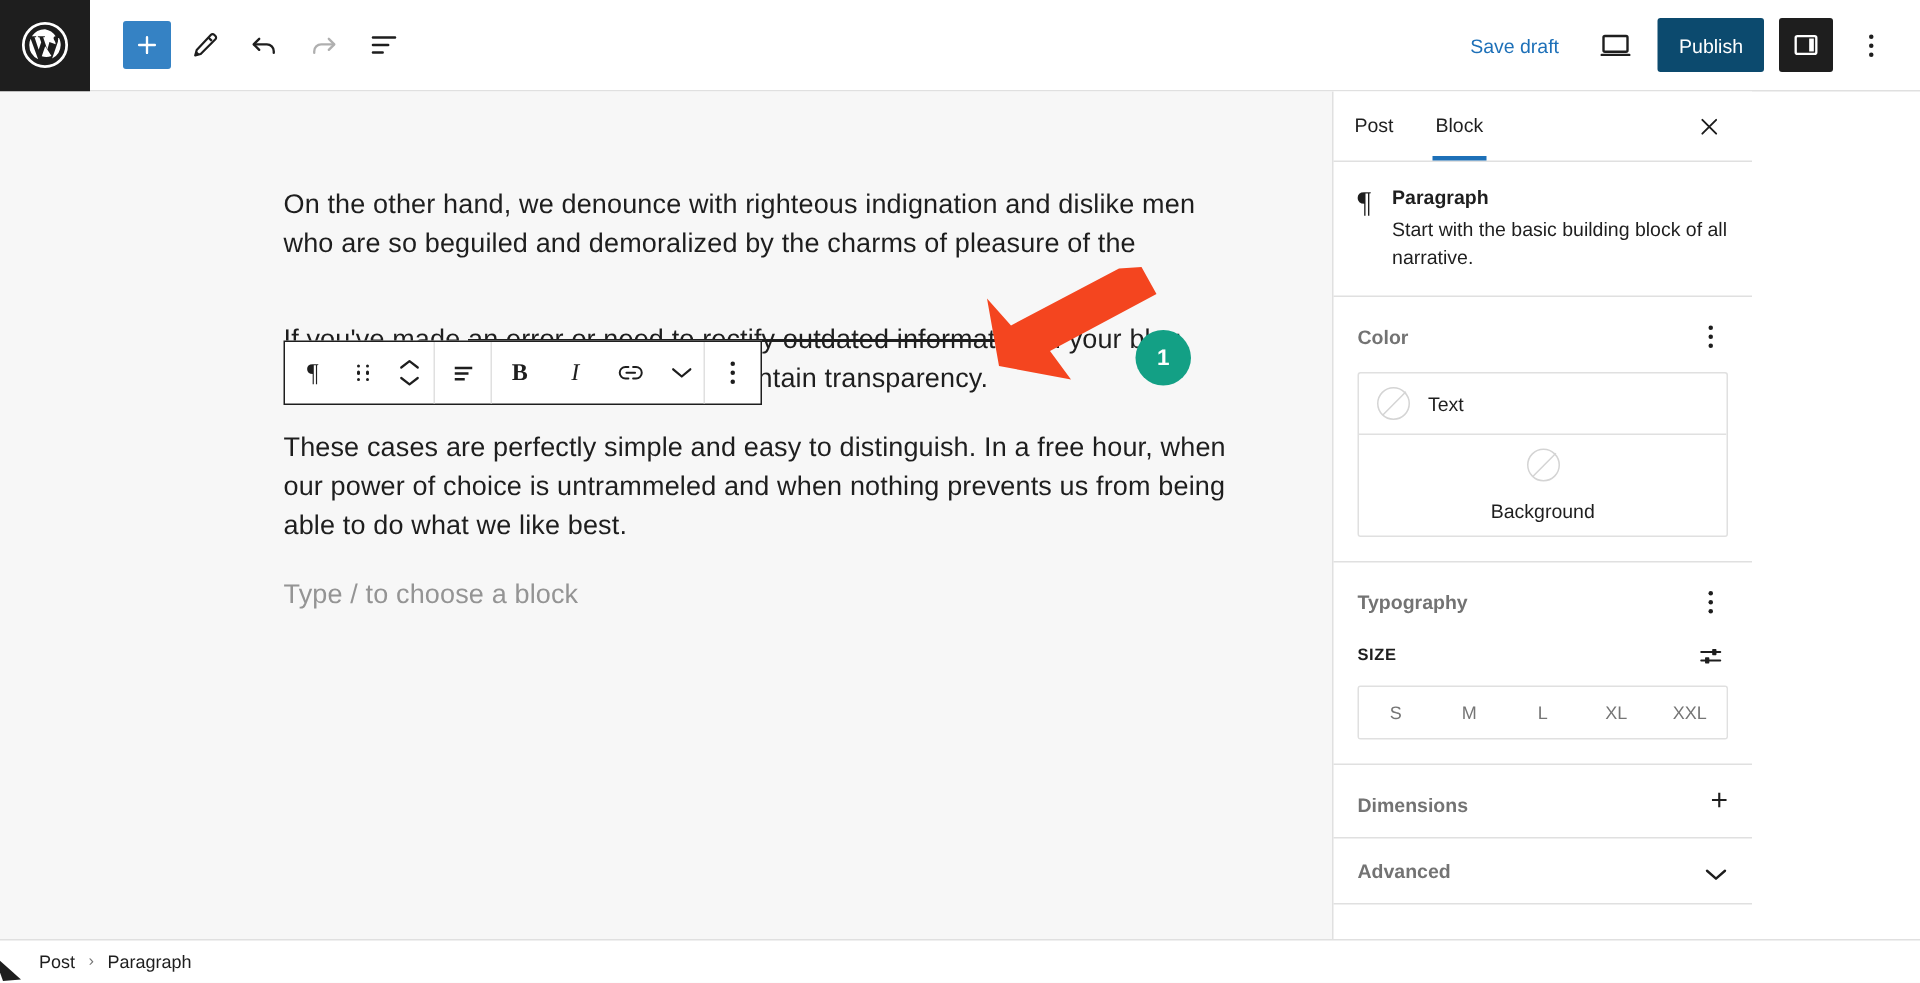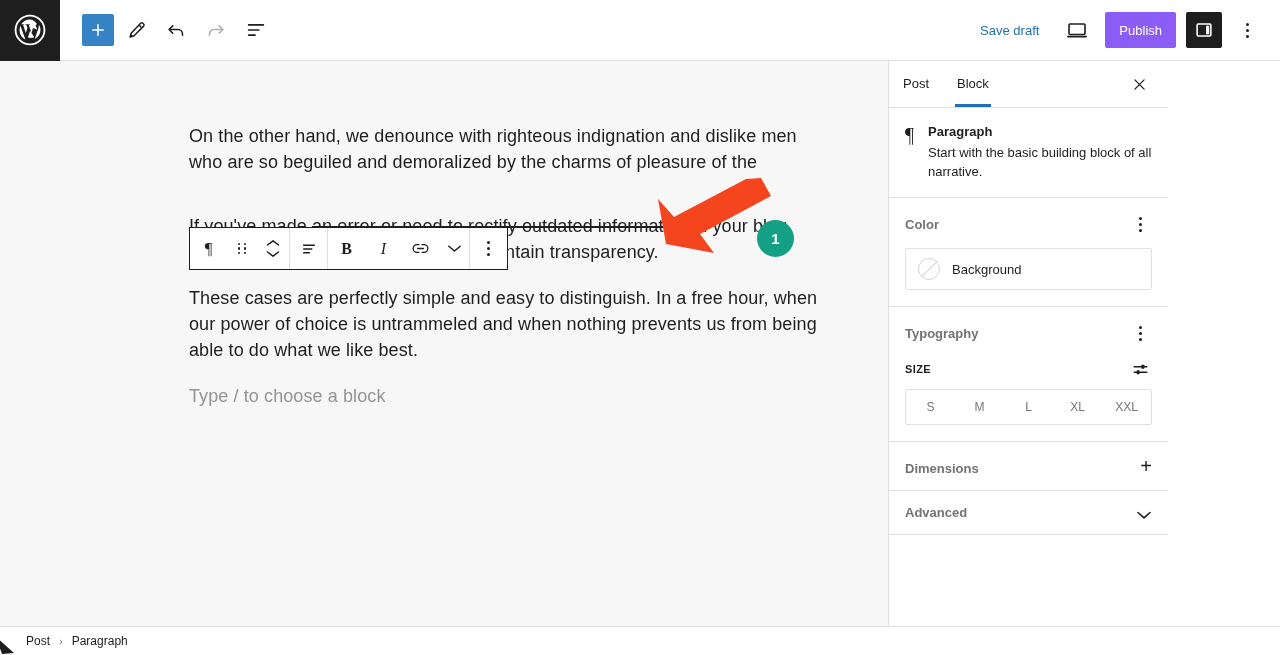--- a/index.html
+++ b/index.html
@@ -32,21 +32,21 @@
   }
   .tb-btn.adder { background: #3582c4; width: 32px; height: 32px; border-radius: 2px; }
   .tb-btn.disabled { opacity: .35; }
   .tb-spacer { flex: 1 1 auto; }
   .tb-right { display: flex; align-items: center; gap: 10px; padding-right: 18px; }
   .save-draft {
     color: #1d70b8; font-size: 13px; background: none; border: none;
     cursor: pointer; padding: 6px 10px; white-space: nowrap;
   }
   .publish-btn {
-    background: #8b5cf6; color: #fff; border: none; border-radius: 2px;
+    background: #0c4a6e; color: #fff; border: none; border-radius: 2px;
     font-size: 13px; padding: 0 14px; height: 36px; cursor: pointer;
     font-family: "Liberation Sans", sans-serif;
   }
   .sidebar-toggle {
     width: 36px; height: 36px; background: #1e1e1e; border-radius: 2px;
     display: flex; align-items: center; justify-content: center; border: none; cursor: pointer;
   }
   .kebab { width: 30px; height: 36px; display: flex; align-items: center; justify-content: center;
            background: none; border: none; cursor: pointer; }
   .dot3 { display: flex; flex-direction: column; gap: 3px; align-items: center; }
@@ -353,20 +353,24 @@
           <span class="dot3">
               <i></i>
               <i></i>
               <i></i>
             </span>
         </button>
       </div>
       <div class="color-box">
         <div class="color-item">
           <span class="swatch"></span>
+          <span class="color-label">Text</span>
+        </div>
+        <div class="color-item">
+          <span class="swatch"></span>
           <span class="color-label">Background</span>
         </div>
       </div>
     </div>
 
     <div class="panel">
       <div class="panel-head">
         <span class="panel-title">Typography</span>
         <button class="kebab" style="width:24px;height:24px;">
           <span class="dot3">

